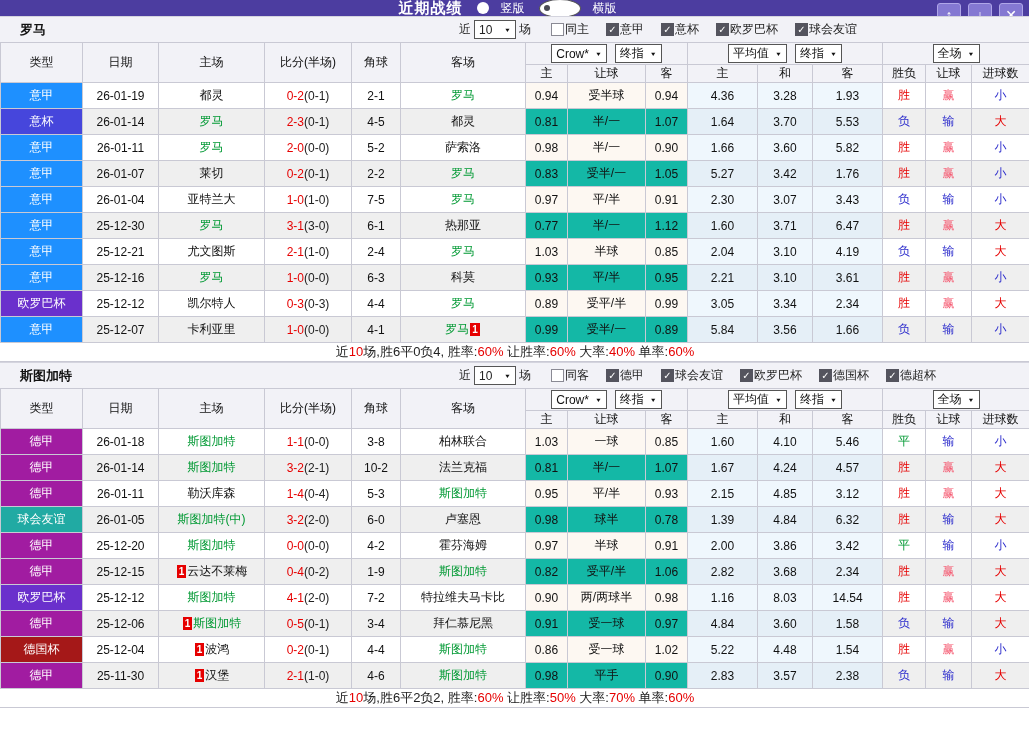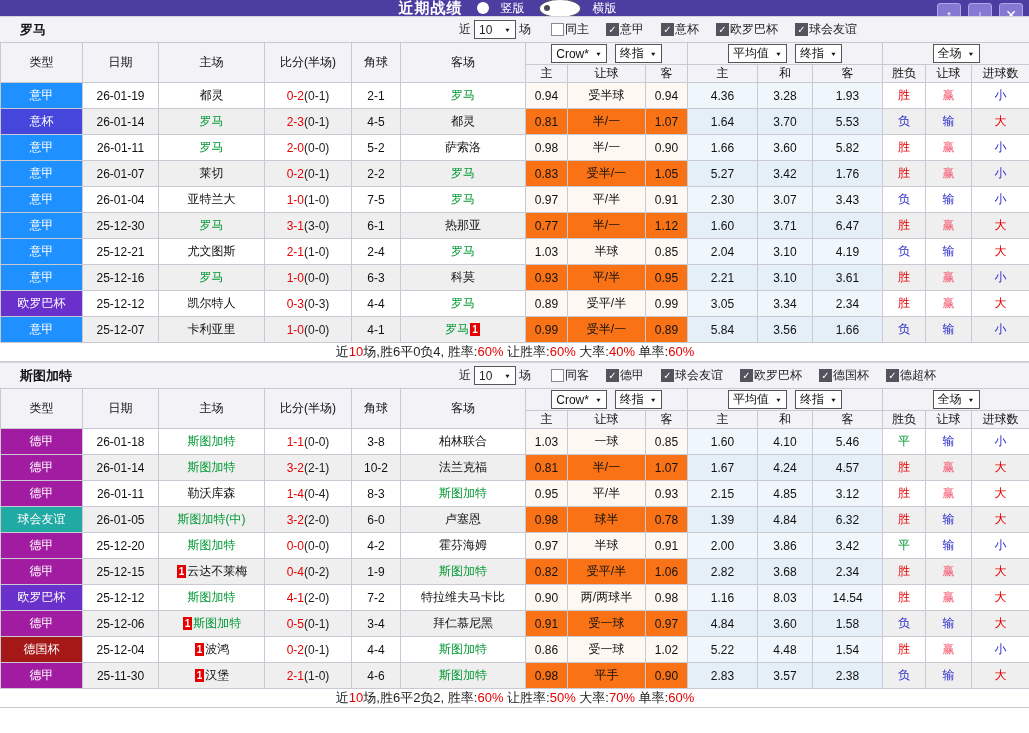--- a/index.html
+++ b/index.html
@@ -32,21 +32,21 @@
   .grid th,.grid td{border:1px solid #C9C9D4;text-align:center;overflow:hidden;white-space:nowrap;vertical-align:middle}
   .grid thead th{background:#F2F2F7;font-weight:normal;color:#111}
   .hr1 th{height:22px}
   .hr2 th{height:18px}
   th.grp .selrow{display:flex;align-items:center;justify-content:center;gap:8px}
   .grid tbody td{height:26px}
   td.type{color:#fff}
   tr.odd td.plain{background:#FFFFFF}
   tr.even td.plain{background:#EFEFEF}
   tr.odd td.cream{background:#FDF8F2}
-  tr.even td.cream{background:#f97316}
+  tr.even td.cream{background:#14b8a6}
   tr.odd td.blue{background:#EFF7FD}
   tr.even td.blue{background:#E5EFF7}
   .focus{color:#009933}
   .ft{color:#E60000}
   .ht{color:#222}
   .badge{display:inline-block;background:#E60000;color:#fff;font-size:10px;line-height:13px;padding:0 2px;margin:0 1px;font-weight:bold}
   .c-win{color:#E60000}.c-draw{color:#009933}.c-lose{color:#2B2BCC}
   .c-hwin{color:#F5566E}.c-hlose{color:#2B2BCC}
   .c-big{color:#E60000}.c-small{color:#2B2BCC}
   td.summary{height:16px;font-size:13px;background:#fff;color:#222;border-left:1px solid #fff;border-right:1px solid #fff}
@@ -498,21 +498,21 @@
             <td class="blue">4.57</td>
             <td class="plain c-win">胜</td>
             <td class="plain c-hwin">赢</td>
             <td class="plain c-big">大</td>
           </tr>
           <tr class="odd">
             <td class="type" style="background: rgb(161, 28, 161);">德甲</td>
             <td class="plain">26-01-11</td>
             <td class="plain"><span>勒沃库森</span></td>
             <td class="plain"><span class="ft">1-4</span><span class="ht">(0-4)</span></td>
-            <td class="plain">8-3</td>
+            <td class="plain">5-3</td>
             <td class="plain"><span class="focus">斯图加特</span></td>
             <td class="cream">0.95</td>
             <td class="cream">平/半</td>
             <td class="cream">0.93</td>
             <td class="blue">2.15</td>
             <td class="blue">4.85</td>
             <td class="blue">3.12</td>
             <td class="plain c-win">胜</td>
             <td class="plain c-hwin">赢</td>
             <td class="plain c-big">大</td>

